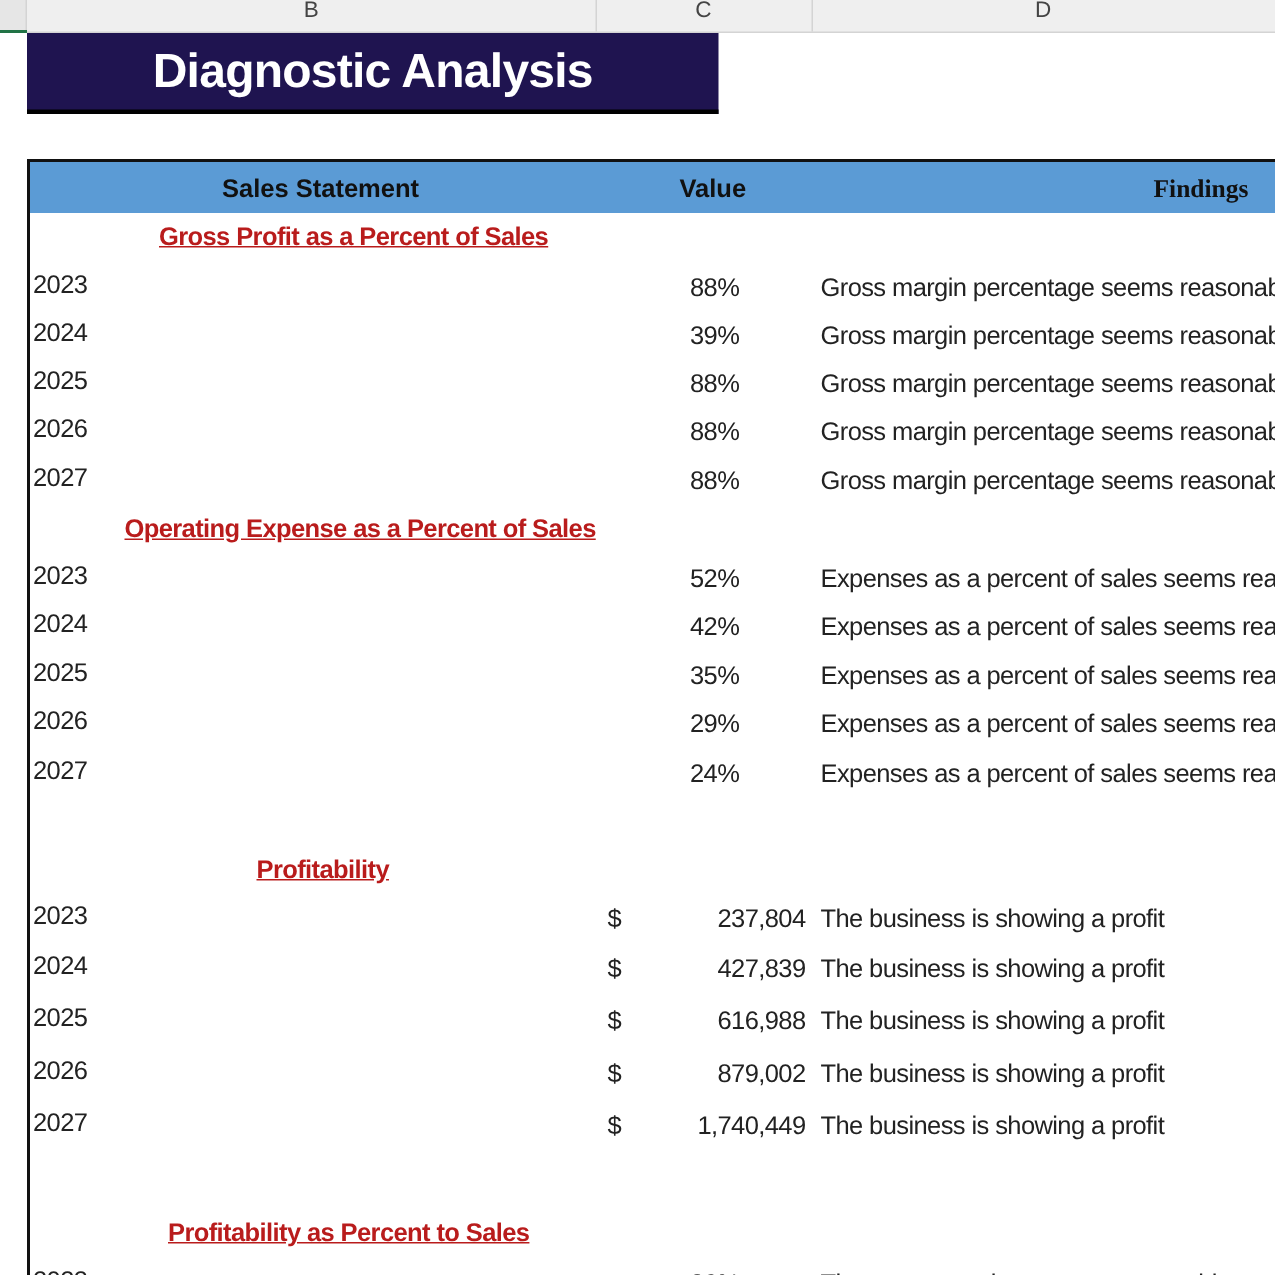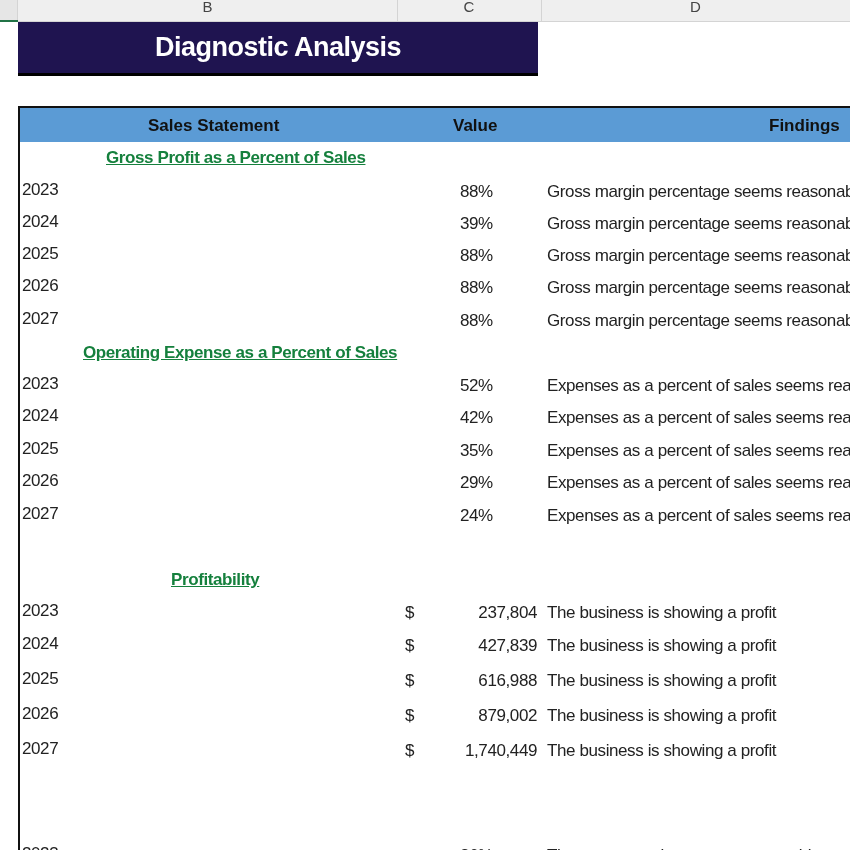--- a/index.html
+++ b/index.html
@@ -19,23 +19,23 @@
     }
     .colhdr .corner-sel {
       position: absolute; left: 0; top: 20px; width: 18px; height: 2px; background: #217346;
     }
     .colhdr .col {
       position: absolute; top: 0; height: 21px; line-height: 14px;
       text-align: center; color: #444; font-size: 15px;
       border-right: 1px solid #d4d4d4; overflow: hidden;
     }
     .title-bar {
-      position: absolute; left: 18px; top: 22px; width: 520px; height: 51px;
+      position: absolute; left: 18px; top: 22px; width: 461px; height: 51px;
       background: #1f1450; border-bottom: 3px solid #000;
-      color: #fff; font-weight: bold; font-size: 27px;
+      color: #fff; font-weight: bold; font-size: 32px;
       display: flex; align-items: center; justify-content: center;
       letter-spacing: -0.5px;
     }
     .table {
       position: absolute; left: 18px; top: 106px; width: 840px; height: 760px;
       border-left: 2px solid #111; border-top: 2px solid #111;
     }
     .thead {
       position: absolute; left: 0; top: 0; width: 840px; height: 34px;
       background: #5b9bd5; font-weight: bold; font-size: 17px; color: #111;
@@ -45,41 +45,41 @@
       position: absolute; left: 0; height: 30px; width: 840px; font-size: 17px;
       color: #222; letter-spacing: -0.4px;
     }
     .row .year { position: absolute; left: 2px; top: 2px; }
     .row .pct { position: absolute; left: 440px; top: 4px; text-align: right; }
     .row .find { position: absolute; left: 527px; top: 4px; white-space: nowrap; }
     .row .dollar { position: absolute; left: 385px; top: 4px; }
     .row .amt { position: absolute; right: 323px; top: 4px; text-align: right; }
     .section {
       position: absolute; font-weight: bold; font-size: 17px; text-decoration: underline;
-      color: #15803d; letter-spacing: -0.4px; white-space: nowrap;
+      color: #b91c1c; letter-spacing: -0.4px; white-space: nowrap;
     }
   </style>
 </head>
 <body>
 
 <div class="colhdr">
   <div class="corner"></div>
   <div class="corner-sel"></div>
   <div class="col" style="left:18px;width:379px;">B</div>
   <div class="col" style="left:397px;width:144px;">C</div>
   <div class="col" style="left:541px;width:309px;border-right:none;">D</div>
 </div>
 
 <div class="title-bar">Diagnostic Analysis</div>
 
 <div class="table">
   <div class="thead">
     <span style="left:128px;">Sales Statement</span>
     <span style="left:433px;text-align:center;">Value</span>
-    <span style="left:749px;">Findings</span>
+    <span style="left:749px;font-family:Liberation Serif, serif;">Findings</span>
   </div>
 
   <div class="section" style="left:86px;top:40px;">Gross Profit as a Percent of Sales</div>
 
   <div class="row" style="top:70px;">
     <span class="year">2023</span>
     <span class="pct">88%</span>
     <span class="find">Gross margin percentage seems reasonable</span>
   </div>
   <div class="row" style="top:102px;">
@@ -157,19 +157,20 @@
     <span class="amt">879,002</span>
     <span class="find">The business is showing a profit</span>
   </div>
   <div class="row" style="top:629px;">
     <span class="year">2027</span>
     <span class="dollar">$</span>
     <span class="amt">1,740,449</span>
     <span class="find">The business is showing a profit</span>
   </div>
 
+  <div class="section" style="left:92px;top:704px;">Profitability as Percent to Sales</div>
 
   <div class="row" style="top:734px;">
     <span class="year">2023</span>
     <span class="pct">26%</span>
     <span class="find">The gross margin appears reasonable</span>
   </div>
 </div>
 
 </body></html>

